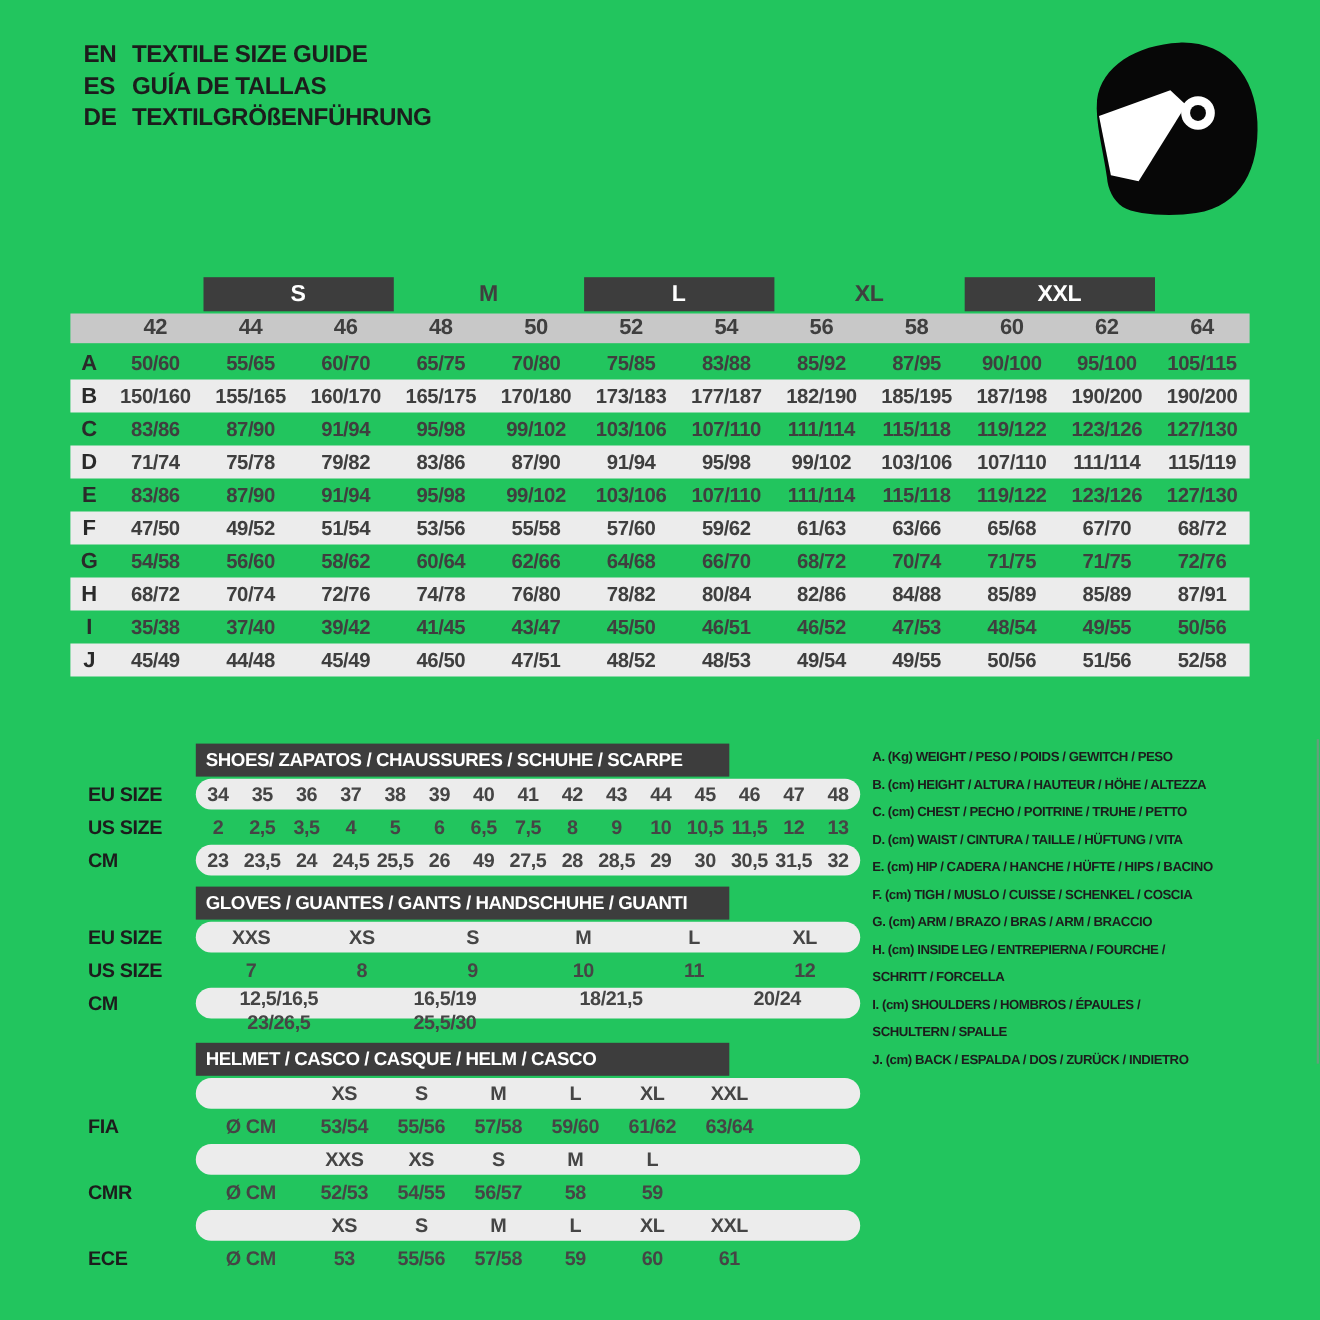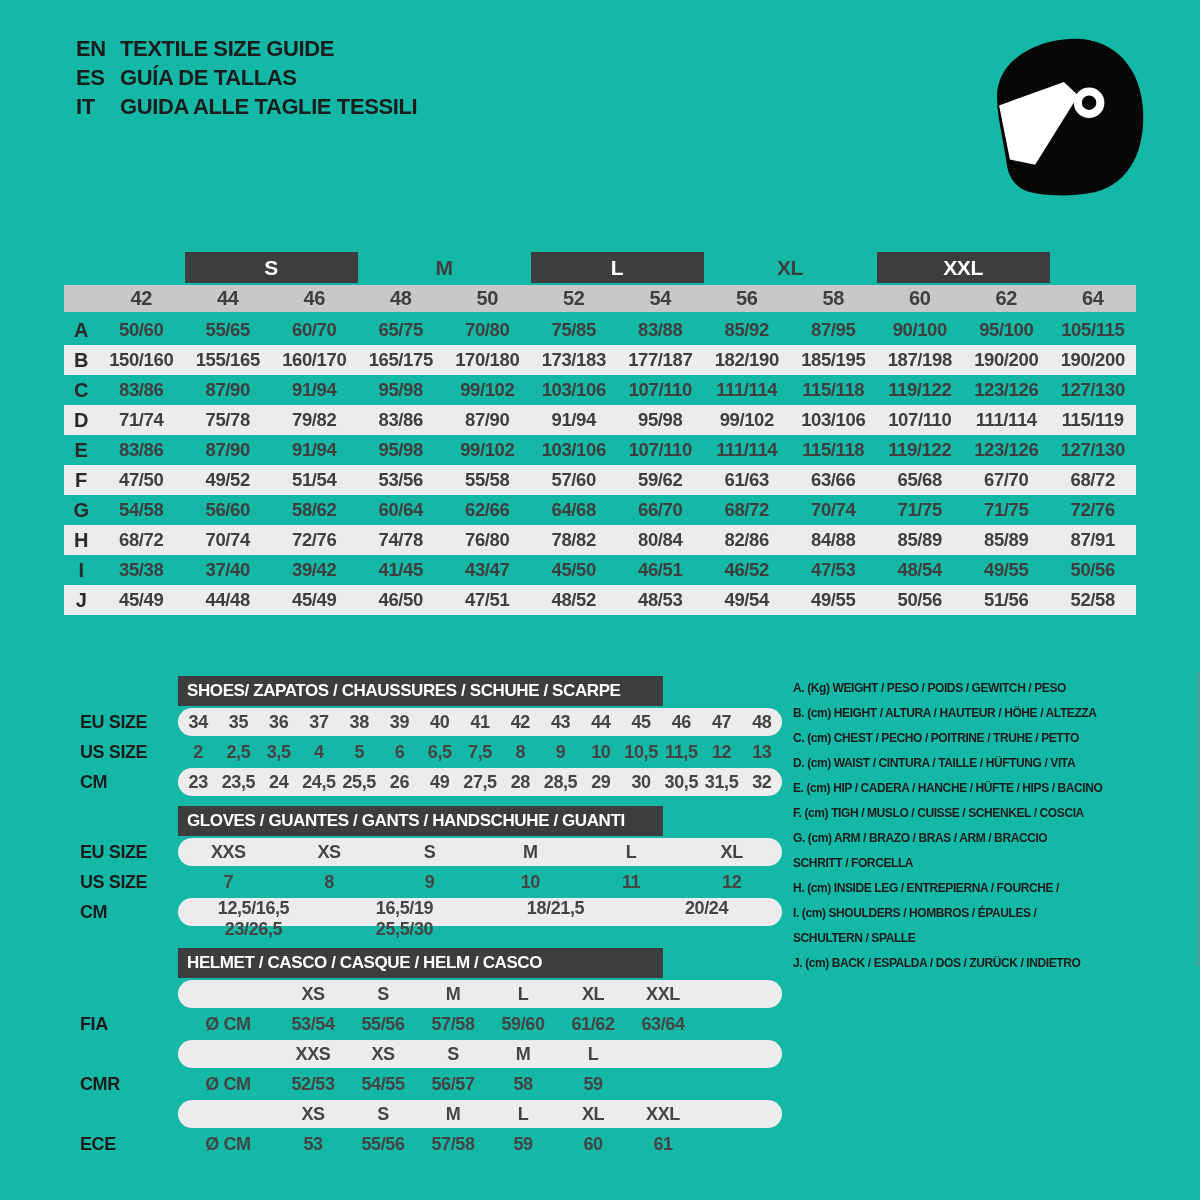--- a/index.html
+++ b/index.html
@@ -1,17 +1,17 @@
 <!DOCTYPE html>
 <html><head>
 <meta charset="utf-8">
 <style>
   html,body{margin:0;padding:0;background:#fff;}
   .canvas{
-    position:relative;width:1200px;height:1200px;background:#14b8a6;overflow:hidden;
+    position:relative;width:1200px;height:1200px;background:#22c55e;overflow:hidden;
     font-family:"Liberation Sans",sans-serif;font-weight:700;color:#3f3f3f;
     letter-spacing:-0.4px;
   }
   
   .langs{position:absolute;left:76px;top:34px;color:#1c1c1c;}
   .lang-row{display:flex;font-size:22px;line-height:29px;}
   .lang-code{width:44px;flex:0 0 44px;}
   
   .helmet-icon{position:absolute;left:975px;top:28px;width:185px;height:180px;}
   
@@ -52,22 +52,22 @@
   <div class="langs">
       <div class="lang-row">
         <div class="lang-code">EN</div>
         <div class="lang-title">TEXTILE SIZE GUIDE</div>
       </div>
       <div class="lang-row">
         <div class="lang-code">ES</div>
         <div class="lang-title">GUÍA DE TALLAS</div>
       </div>
       <div class="lang-row">
-        <div class="lang-code">IT</div>
-        <div class="lang-title">GUIDA ALLE TAGLIE TESSILI</div>
+        <div class="lang-code">DE</div>
+        <div class="lang-title">TEXTILGRÖßENFÜHRUNG</div>
       </div>
     </div>
 
   <svg class="helmet-icon" viewBox="0 0 200 200" aria-hidden="true">
     <path fill="#070707" d="M105 12 C152 10 182 45 184 92 C186 138 168 177 122 184 C98 188 60 186 48 178 C38 171 33 160 32 148 C28 120 20 92 22 70 C26 36 62 14 105 12 Z"></path>
     <path fill="#ffffff" d="M24 86 L96 60 L112 75 L64 152 L36 146 Z"></path>
     <circle cx="124" cy="83" r="17" fill="#ffffff"></circle>
     <circle cx="124" cy="83" r="8" fill="#070707"></circle>
   </svg>
 
@@ -432,21 +432,21 @@
   </div>
 
   <div class="legend">
       <div class="legend-line">A. (Kg) WEIGHT / PESO / POIDS / GEWITCH / PESO</div>
       <div class="legend-line">B. (cm) HEIGHT / ALTURA / HAUTEUR / HÖHE / ALTEZZA</div>
       <div class="legend-line">C. (cm) CHEST / PECHO / POITRINE / TRUHE / PETTO</div>
       <div class="legend-line">D. (cm) WAIST / CINTURA / TAILLE / HÜFTUNG / VITA</div>
       <div class="legend-line">E. (cm) HIP / CADERA / HANCHE / HÜFTE / HIPS /  BACINO</div>
       <div class="legend-line">F. (cm) TIGH / MUSLO / CUISSE / SCHENKEL / COSCIA</div>
       <div class="legend-line">G. (cm) ARM  / BRAZO / BRAS / ARM / BRACCIO</div>
+      <div class="legend-line">H. (cm) INSIDE LEG / ENTREPIERNA / FOURCHE /</div>
       <div class="legend-line">SCHRITT / FORCELLA</div>
-      <div class="legend-line">H. (cm) INSIDE LEG / ENTREPIERNA / FOURCHE /</div>
       <div class="legend-line">I. (cm) SHOULDERS / HOMBROS / ÉPAULES /</div>
       <div class="legend-line">SCHULTERN / SPALLE</div>
       <div class="legend-line">J. (cm) BACK / ESPALDA / DOS / ZURÜCK / INDIETRO</div>
     </div>
 
   <div class="edge-line"></div>
 </div>
 
 </body></html>

